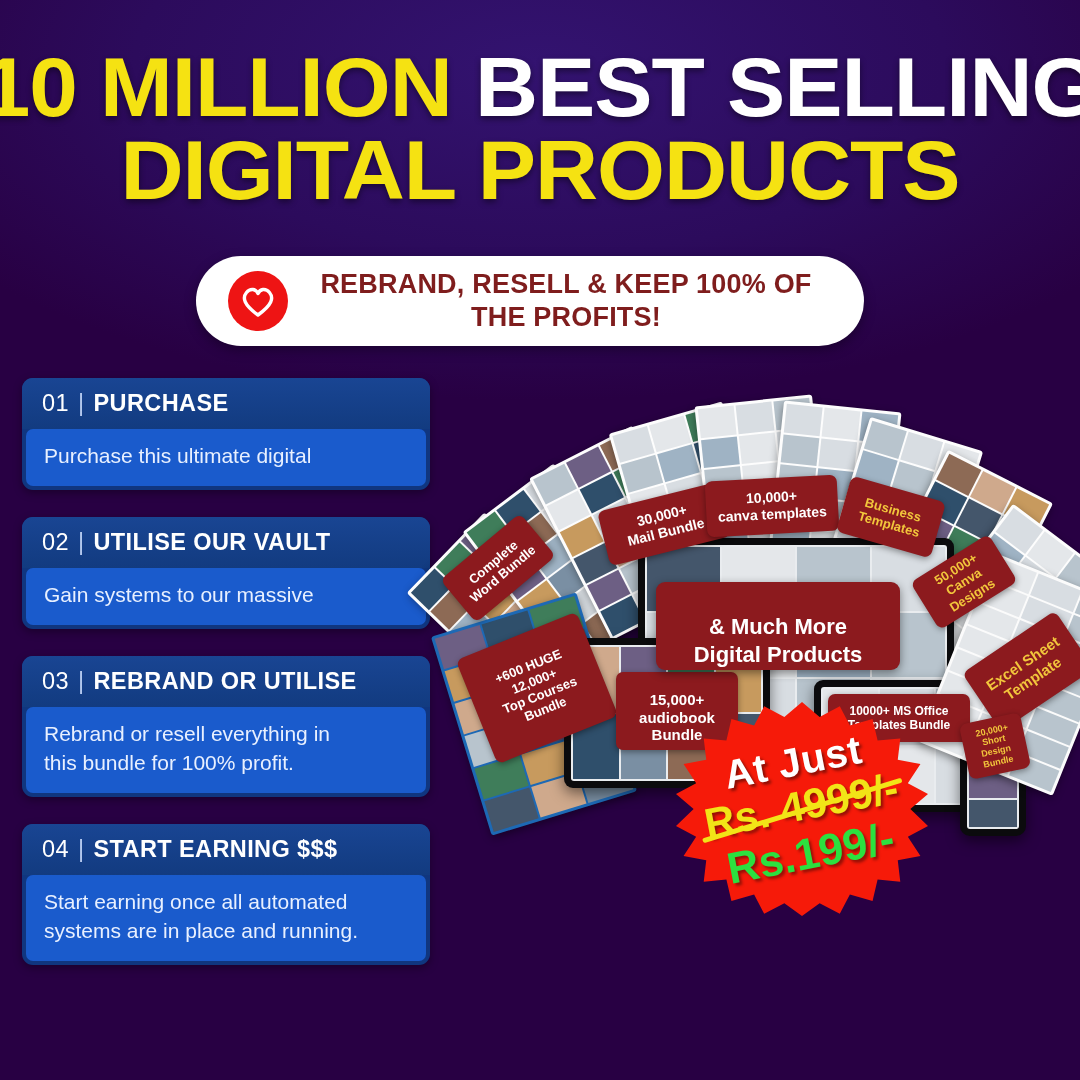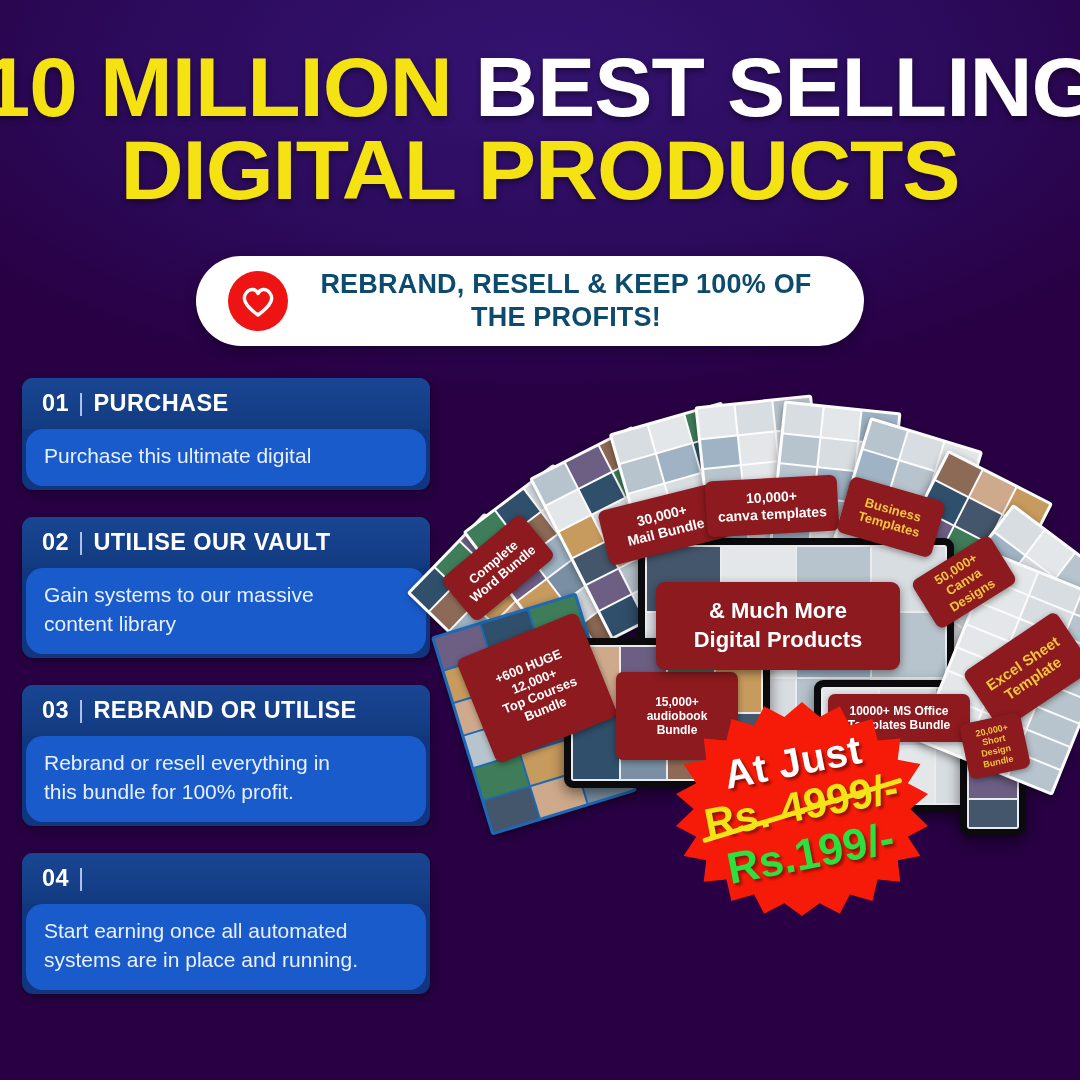--- a/index.html
+++ b/index.html
@@ -36,45 +36,45 @@
     display:flex;align-items:center;
     box-shadow:0 4px 12px rgba(0,0,0,.35);
   }
   .pill-ico{
     flex:0 0 auto;margin-left:32px;width:60px;height:60px;border-radius:50%;
     background:#ee1414;display:flex;align-items:center;justify-content:center;
   }
   .pill-ico svg{display:block;}
   .pill-txt{
     flex:1 1 auto;text-align:center;padding:0 26px 0 6px;
-    color:#0c4a6e;font-weight:700;font-size:27px;line-height:1.22;
+    color:#7f1d1d;font-weight:700;font-size:27px;line-height:1.22;
     font-family:"Liberation Sans Narrow","Liberation Sans",sans-serif;
     letter-spacing:.2px;
   }
 
   
   .steps{position:absolute;left:22px;top:378px;width:408px;}
   .card{
     border-radius:11px;overflow:hidden;margin-bottom:27px;
     background:#10367f;
     box-shadow:0 3px 9px rgba(0,0,0,.35);
   }
   .card-head{
     background:linear-gradient(180deg,#194593 0%,#123b80 100%);
     padding:12px 16px 12px 20px;
     color:#ffffff;font-weight:700;font-size:23.5px;letter-spacing:.4px;
     white-space:nowrap;
     display:flex;align-items:baseline;gap:9px;
   }
-  .card-num{font-weight:700;}
+  .card-num{font-weight:400;}
   .card-sep{color:#cfe0ff;font-weight:400;opacity:.85;}
   .card-title{font-weight:700;}
   .card-body{
     background:#1a5bcc;
-    margin:0 4px 4px 4px;border-radius:17px;
+    margin:0 4px 4px 4px;border-radius:7px;
     padding:13px 18px 15px 18px;
     color:#e8f0ff;font-size:21px;line-height:1.38;
   }
   .card-body span{display:block;}
 
   
   .fan{position:absolute;left:452px;top:392px;width:628px;height:560px;}
   .sheet{
     position:absolute;background:#fdfdfd;border-radius:3px;
     box-shadow:0 3px 9px rgba(0,0,0,.42);
@@ -190,40 +190,40 @@
     </div>
 
     <div class="card">
       <div class="card-head">
         <span class="card-num">02</span>
         <span class="card-sep">|</span>
         <span class="card-title">UTILISE OUR VAULT</span>
       </div>
       <div class="card-body">
         <span>Gain systems to our massive</span>
-        <span>content library</span>
       </div>
     </div>
 
     <div class="card">
       <div class="card-head">
         <span class="card-num">03</span>
         <span class="card-sep">|</span>
         <span class="card-title">REBRAND OR UTILISE</span>
       </div>
       <div class="card-body">
         <span>Rebrand or resell everything in</span>
         <span>this bundle for 100% profit.</span>
       </div>
     </div>
 
     <div class="card">
       <div class="card-head">
         <span class="card-num">04</span>
         <span class="card-sep">|</span>
+        <span class="card-title">START EARNING $$$</span>
       </div>
       <div class="card-body">
         <span>Start earning once all automated</span>
         <span>systems are in place and running.</span>
       </div>
     </div>
 
   </div>
 
   <div class="fan">
@@ -549,21 +549,21 @@
     <div class="tag" style="left:390px;top:96px;width:98px;height:58px;transform:rotate(16deg);font-size:13px;">
       <span class="tag-y">Business</span>
       <span class="tag-y">Templates</span>
     </div>
 
     <div class="tag" style="left:-6px;top:148px;width:104px;height:56px;transform:rotate(-40deg);font-size:13px;">
       <span>Complete</span>
       <span>Word Bundle</span>
     </div>
 
-    <div class="tag" style="left:164px;top:280px;width:122px;height:88px;font-size:12px;">
+    <div class="tag" style="left:164px;top:280px;width:122px;height:78px;font-size:15px;justify-content:flex-end;">
       <span>15,000+</span>
       <span>audiobook</span>
       <span>Bundle</span>
     </div>
 
     <div class="tag" style="left:376px;top:302px;width:142px;height:48px;font-size:12px;">
       <span>10000+ MS Office</span>
       <span>Templates Bundle</span>
     </div>
 
@@ -576,21 +576,21 @@
       <span class="tag-y">50,000+</span>
       <span class="tag-y">Canva Designs</span>
     </div>
 
     <div class="tag" style="left:512px;top:326px;width:62px;height:56px;transform:rotate(-12deg);font-size:9px;">
       <span class="tag-y">20,000+</span>
       <span class="tag-y">Short Design</span>
       <span class="tag-y">Bundle</span>
     </div>
 
-    <div class="muchmore" style="left:204px;top:190px;width:244px;height:88px;">
+    <div class="muchmore" style="left:204px;top:190px;width:244px;height:88px;justify-content:flex-end;">
       <span>&amp; Much More</span>
       <span>Digital Products</span>
     </div>
 
   </div>
 
   <div class="burst">
     <div class="burst-shape"></div>
     <div class="burst-txt">
       <div class="pr-just">At Just</div>

